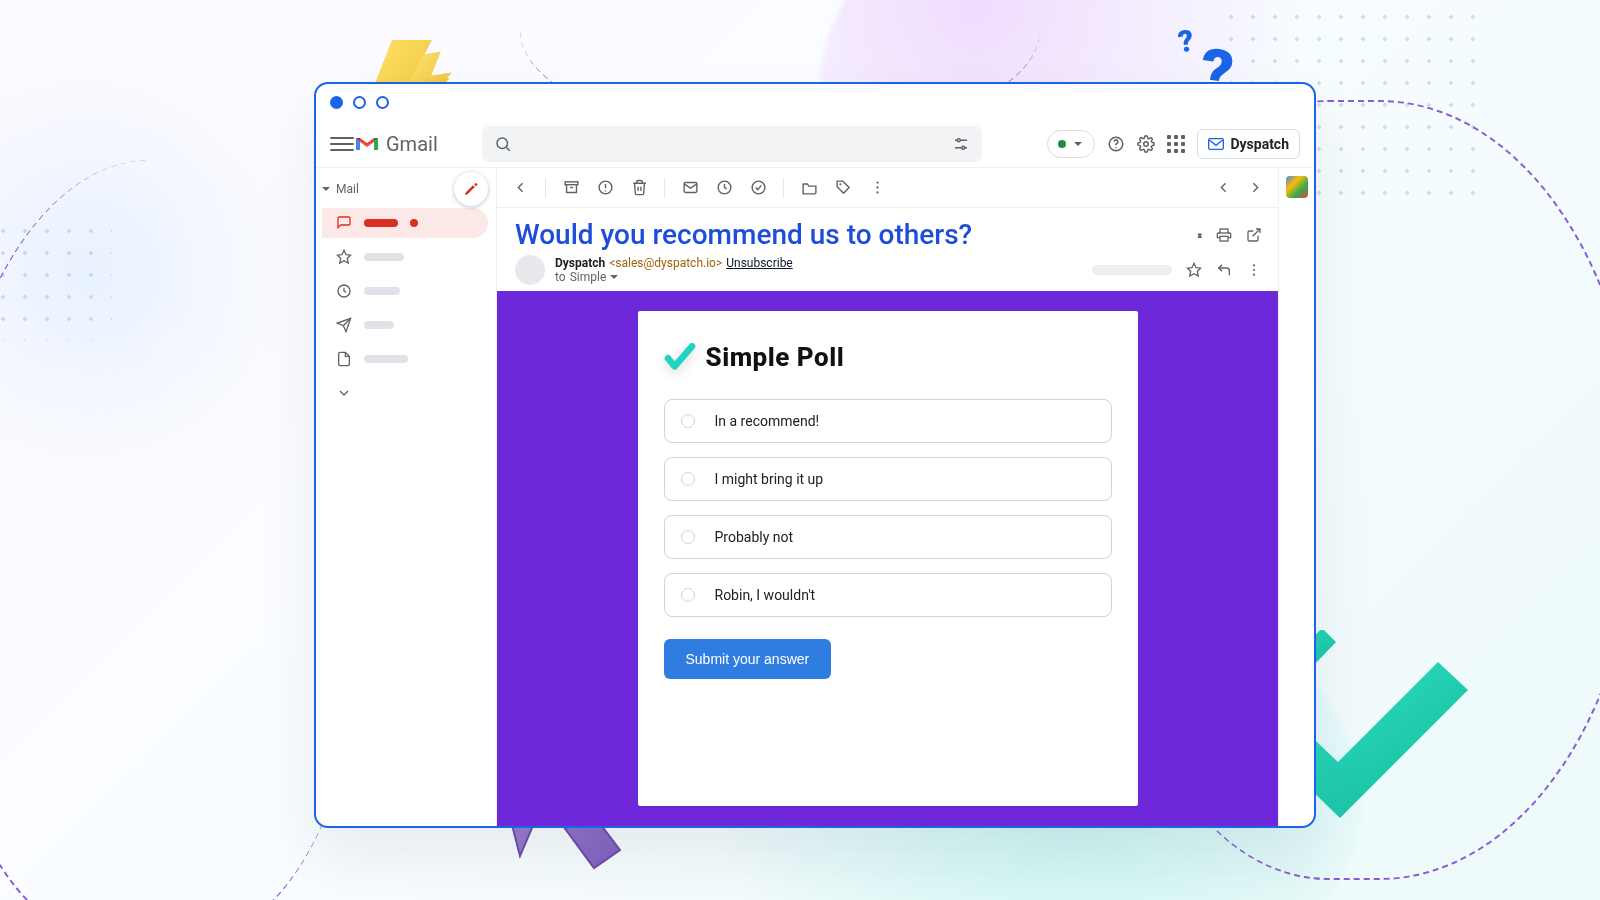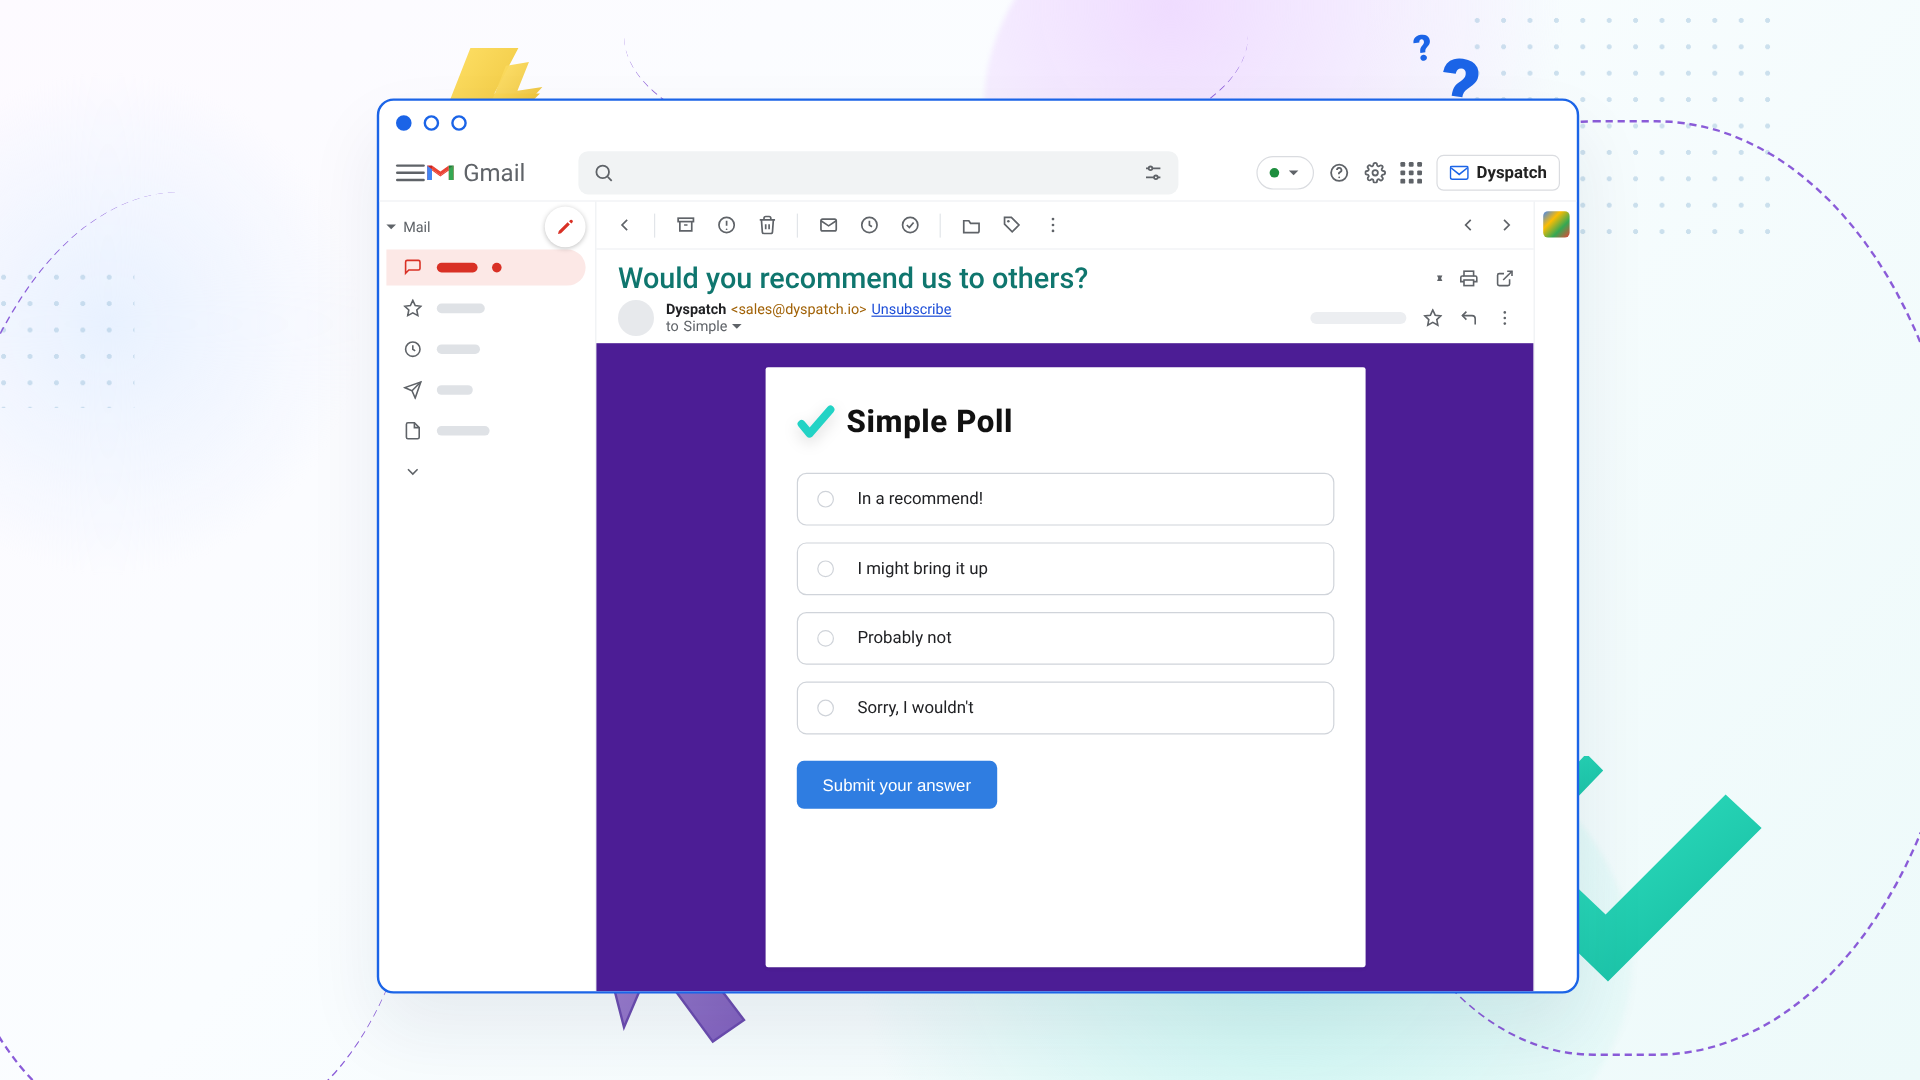--- a/index.html
+++ b/index.html
@@ -99,38 +99,38 @@
   .mainpane { flex:1; display:flex; flex-direction:column; min-width:0; border-left:1px solid #eef0f3; }
   .toolbar { height:40px; display:flex; align-items:center; gap:8px; padding:0 10px; border-bottom:1px solid #eef0f3; }
   .tb { width:26px; height:26px; display:flex; align-items:center; justify-content:center; border-radius:50%; cursor:pointer; color:#5f6368; }
   .tb svg { width:17px; height:17px; }
   .tb-sep { width:1px; height:20px; background:#e2e5e9; margin:0 4px; }
   .toolbar-right { margin-left:auto; display:flex; align-items:center; gap:6px; }
   .rightrail { width:36px; border-left:1px solid #eef0f3; display:flex; flex-direction:column; align-items:center; padding-top:8px; gap:10px; }
   .rightrail .app { width:22px; height:22px; border-radius:4px; cursor:pointer; }
 
   .subject-row { display:flex; align-items:center; padding:10px 16px 4px 18px; }
-  .subject { font-size:24px; font-weight:500; color:#0f766e;text-align:right; }
+  .subject { font-size:28px; font-weight:500; color:#1d4ed8;text-align:right; }
   .subject-actions { margin-left:auto; display:flex; align-items:center; gap:14px; color:#5f6368; }
   .subject-actions svg { width:16px; height:16px; cursor:pointer; }
   .subject-actions .updn { display:flex; flex-direction:column; line-height:0; cursor:pointer; }
   .subject-actions .updn span { font-size:9px; }
 
   .senderrow { display:flex; align-items:center; gap:10px; padding:0 16px 6px 18px; font-size:12px; color:#5f6368; }
   .avatar { width:30px; height:30px; border-radius:50%; background:#e7e9ec; }
   .senderline { display:flex; flex-direction:column; }
   .sender-top { display:flex; align-items:center; gap:4px; }
   .sender-name { font-weight:700; color:#202124; }
   .sender-email { color:#a16207; }
-  .unsub { color:#1d4ed8; text-decoration:underline; cursor:pointer; }
+  .unsub { color:#0f172a; text-decoration:underline; cursor:pointer; }
   .sender-to { display:flex; align-items:center; gap:4px; }
   .sender-right { margin-left:auto; display:flex; align-items:center; gap:14px; }
   .timechip { width:80px; height:10px; background:#eceef1; border-radius:5px; }
 
-  .email-canvas { flex:1; background:#4c1d95; padding:20px; display:flex; justify-content:center; overflow:auto; }
+  .email-canvas { flex:1; background:#6d28d9; padding:20px; display:flex; justify-content:center; overflow:auto; }
   .email-card { width:500px; background:#fff; border-radius:2px; padding:30px 26px 30px 26px; box-shadow:0 1px 3px rgba(0,0,0,.06); }
   .poll-logo { display:flex; align-items:center; gap:10px; margin-bottom:26px; }
   .poll-logo svg { width:32px; height:32px; filter: drop-shadow(0 4px 6px rgba(0,0,0,.15)); }
   .poll-logo span { font-size:26px; font-weight:800; color:#111; letter-spacing:.5px; }
   .poll-q { font-size:15px; font-weight:700; color:#202124; margin-bottom:22px; }
   .poll-opt { border:1px solid #d0d4da; border-radius:8px; height:44px; display:flex; align-items:center; gap:20px; padding:0 16px; margin-bottom:14px; cursor:pointer; font-size:14px; color:#202124; }
   .poll-opt .radio { width:14px; height:14px; border:1.5px solid #cfd3d9; border-radius:50%; }
   .submitbtn { margin-top:8px; height:40px; padding:0 22px; background:#2f7de1; color:#fff; border:none; border-radius:6px; font-size:14px; font-weight:500; cursor:pointer; }
 
 </style>
@@ -466,21 +466,21 @@
           <label class="poll-opt">
             <span class="radio"></span>
             <span>I might bring it up</span>
           </label>
           <label class="poll-opt">
             <span class="radio"></span>
             <span>Probably not</span>
           </label>
           <label class="poll-opt">
             <span class="radio"></span>
-            <span>Sorry, I wouldn't</span>
+            <span>Robin, I wouldn't</span>
           </label>
 
           <button class="submitbtn">Submit your answer</button>
         </div>
       </div>
     </div>
 
     <div class="rightrail">
       <div class="app" style="background:linear-gradient(135deg,#4285f4,#fbbc04,#34a853,#ea4335)"></div>
     </div>

